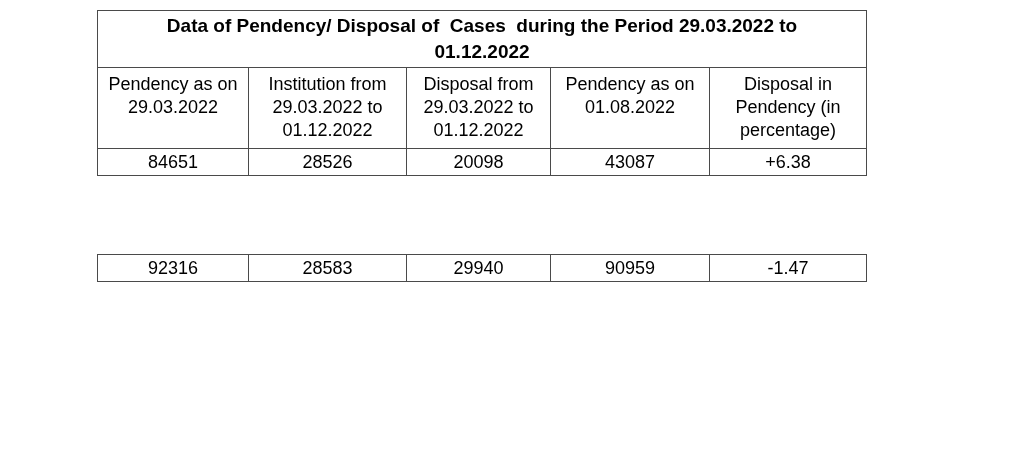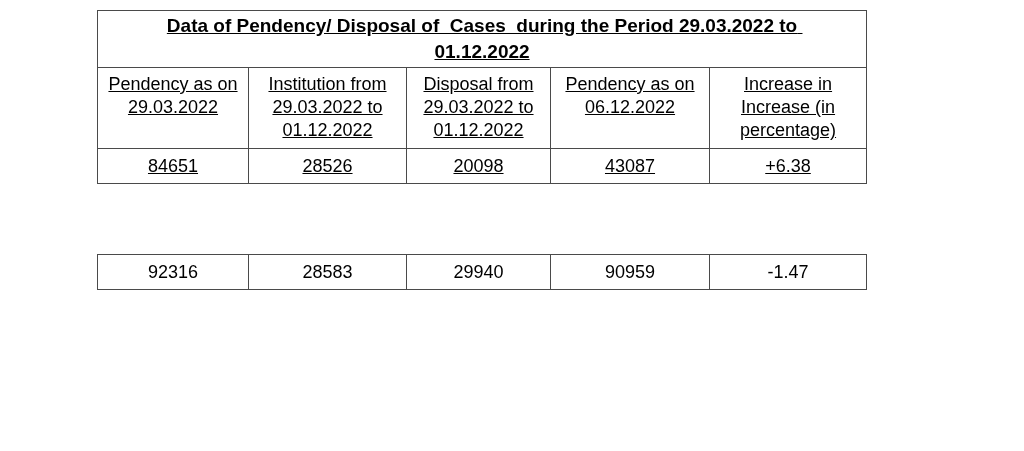--- a/index.html
+++ b/index.html
@@ -15,30 +15,30 @@
     color: #000000;
     overflow: hidden;
   }
   table.doc-table {
     position: absolute;
     left: 97px;
     width: 769px;
     border-collapse: collapse;
     table-layout: fixed;
   }
-  #table-2022 { top: 10px; text-decoration: underline; }
+  #table-2022 { top: 10px; }
   #table-2023 { top: 254px; }
   .doc-table td {
     border: 1.5px solid #4a4a4a;
     text-align: center;
     overflow: hidden;
   }
   tr.title-row { height: 57px; }
   tr.header-row { height: 81px; }
-  tr.value-row { height: 35px; }
+  tr.value-row { height: 27px; }
   td.title-cell {
     font-size: 19px;
     font-weight: bold;
     line-height: 26px;
     padding: 2px 26px;
     vertical-align: middle;
     white-space: pre-wrap;
   }
   td.header-cell {
     font-size: 18px;
@@ -69,22 +69,22 @@
       <col class="c5">
   </colgroup>
   <tbody>
     <tr class="title-row">
       <td class="title-cell" colspan="5">Data of Pendency/ Disposal of  Cases  during the Period 29.03.2022 to 01.12.2022</td>
     </tr>
     <tr class="header-row">
       <td class="header-cell">Pendency as on 29.03.2022</td>
       <td class="header-cell">Institution from 29.03.2022 to 01.12.2022</td>
       <td class="header-cell">Disposal from 29.03.2022 to 01.12.2022</td>
-      <td class="header-cell">Pendency as on 06.12.2022</td>
-      <td class="header-cell">Increase in Increase (in percentage)</td>
+      <td class="header-cell">Pendency as on 01.08.2022</td>
+      <td class="header-cell">Disposal in Pendency (in percentage)</td>
     </tr>
     <tr class="value-row">
       <td class="value-cell">84651</td>
       <td class="value-cell">28526</td>
       <td class="value-cell">20098</td>
       <td class="value-cell">43087</td>
       <td class="value-cell">+6.38</td>
     </tr>
   </tbody>
 </table>

